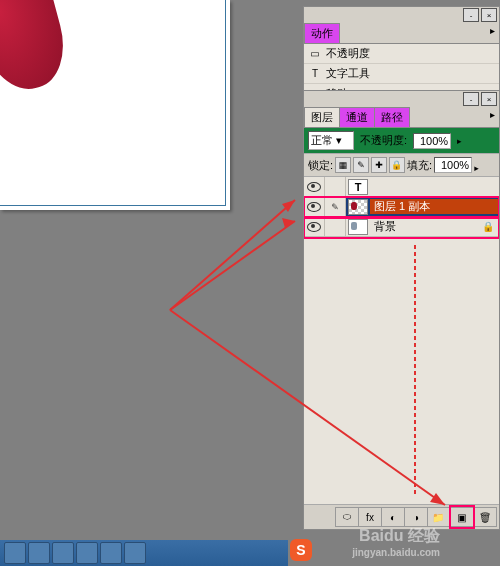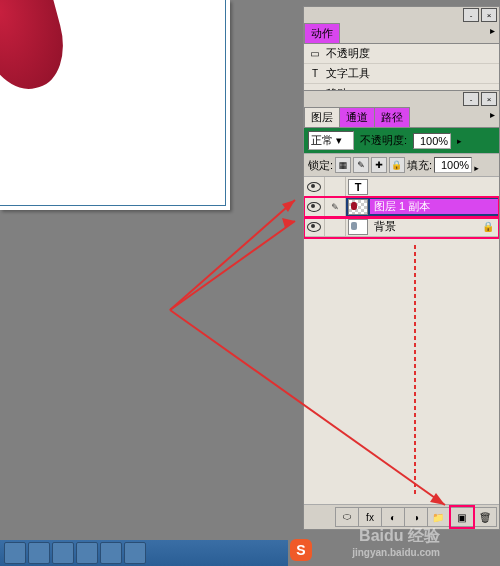--- a/index.html
+++ b/index.html
@@ -32,21 +32,21 @@
 .eye-icon::after{content:"";position:absolute;width:4px;height:4px;background:#333;border-radius:50%;left:3px;top:1px}
 .link-cell{width:20px;height:100%;border-right:1px solid #c0bcb4;display:flex;align-items:center;justify-content:center;font-size:9px}
 .thumb-cell{width:24px;height:100%;display:flex;align-items:center;justify-content:center}
 .thumb{width:18px;height:14px;background:#fff;border:1px solid #888;position:relative;overflow:hidden}
 .thumb.checker{background:repeating-conic-gradient(#ccc 0 25%,#fff 0 50%) 0 0/6px 6px}
 .thumb .red-dot{position:absolute;width:6px;height:8px;background:#a01028;border-radius:40%;left:2px;top:2px}
 .thumb.bg-thumb{background:#fff}
 .thumb.bg-thumb::after{content:"";position:absolute;width:6px;height:8px;background:#8899aa;left:2px;top:2px;border-radius:2px}
 .label-cell{flex:1;padding:0 4px;font-size:11px;display:flex;align-items:center;white-space:nowrap}
 .layer-row.selected{background:#1a3e7a;color:#fff}
-.layer-row.selected .label-cell{background:#d946ef}
+.layer-row.selected .label-cell{background:#c2410c}
 .highlight-box{position:absolute;border:2px solid #ff0066;pointer-events:none}
 .lock-indicator{margin-left:auto;font-size:10px;color:#666}
 
 .layer-bottom{display:flex;justify-content:flex-end;padding:2px;background:#d4d0c8;border-top:1px solid #aaa;gap:0}
 .lb-btn{width:22px;height:18px;border:1px solid #999;background:#d8d4cc;margin-left:-1px;font-size:10px;display:flex;align-items:center;justify-content:center}
 
 .arrow-line{position:absolute;pointer-events:none}
 .arrow-line line{stroke:#e03030;stroke-width:2}
 .arrow-line polygon{fill:#e03030}
 

